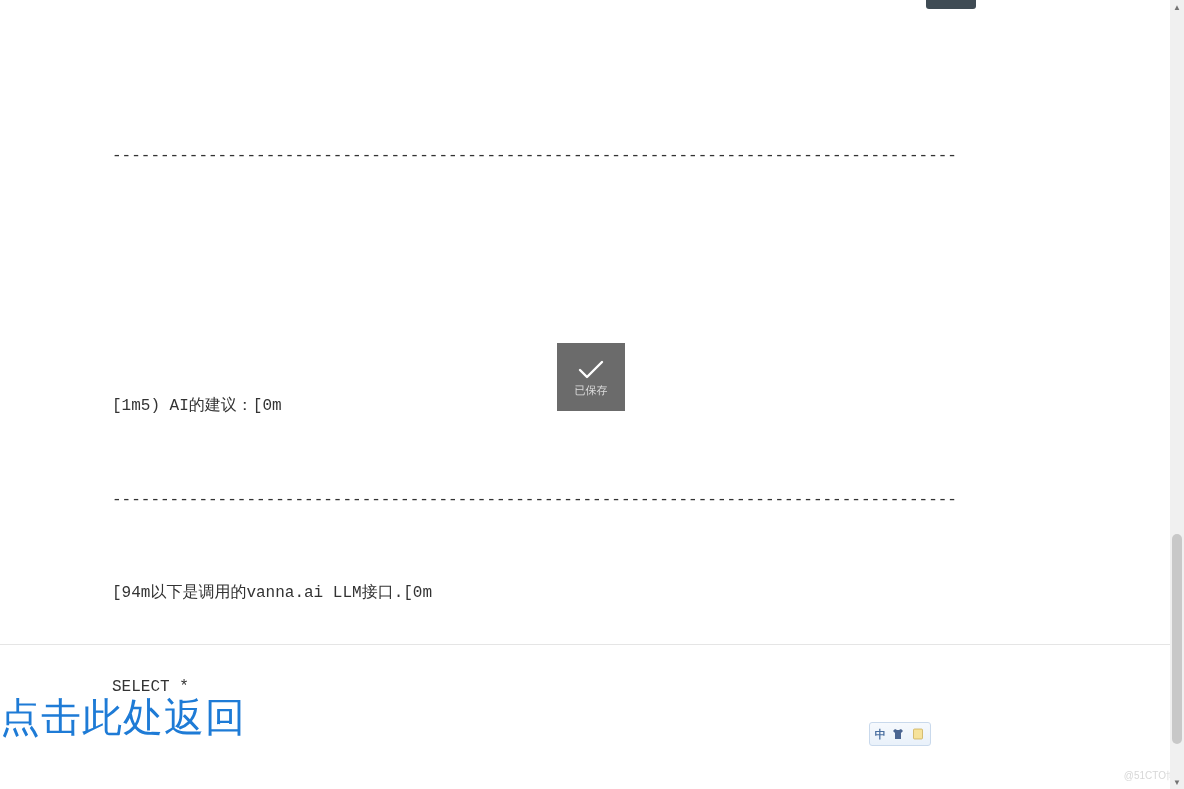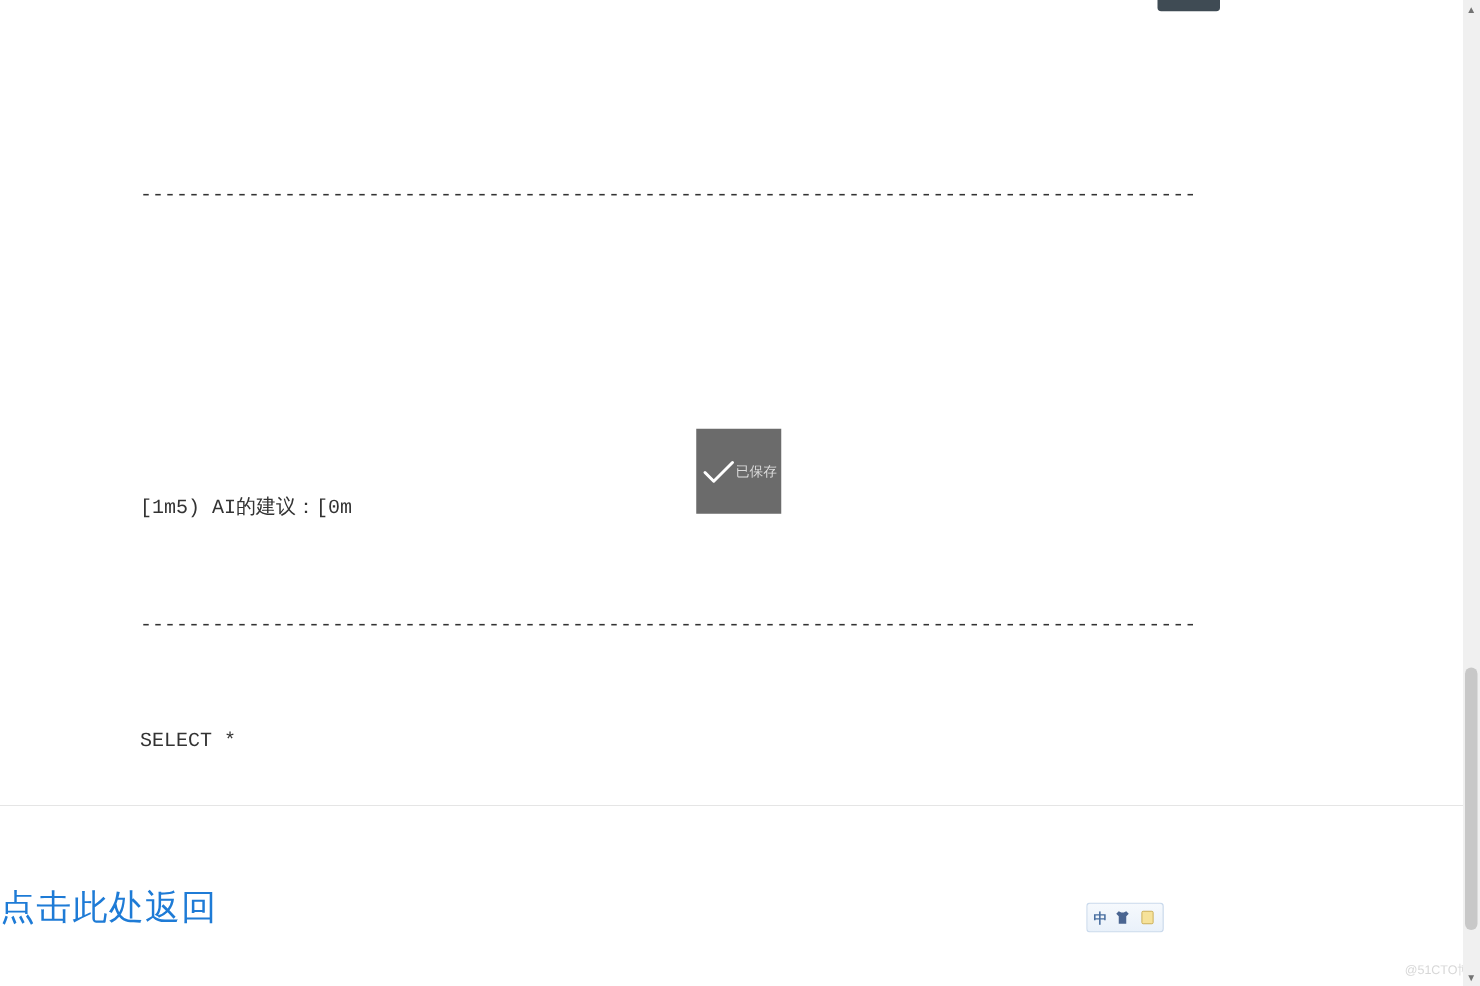--- a/index.html
+++ b/index.html
@@ -43,36 +43,36 @@
     position: absolute;
     left: 0;
     width: 1180px;
     height: 1px;
     background: #e5e5e5;
   }
   .back-link {
     position: absolute;
     left: 0px;
     bottom: 44px;
-    font-size: 28px;
+    font-size: 40px;
     color: #1e7bd6;
     font-weight: 400;
     letter-spacing: 1px;
     cursor: pointer;
   }
   .toast {
     position: absolute;
     left: 557px;
     top: 343px;
     width: 68px;
     height: 68px;
     background: #6b6b6b;
     color: #fff;
     display: flex;
-    flex-direction: row;
+    flex-direction: column;
     align-items: center;
     justify-content: center;
     border-radius: 0px;
   }
   .toast svg { margin-bottom: 3px; margin-top: 4px;}
   .toast-label {
     font-size: 11px;
     color: #dcdcdc;
   }
   .badge-top {
@@ -152,20 +152,21 @@
 
   <div class="badge-top"></div>
 
   <div class="code-block">
     <div class="line"></div>
     <div class="line ruler-long">----------------------------------------------------------------------------------------</div>
     <div class="line"></div>
     <div class="line"></div>
     <div class="line">[1m5) AI的建议：[0m</div>
     <div class="line ruler-long">----------------------------------------------------------------------------------------</div>
+    <div class="line">[94m以下是调用的vanna.ai LLM接口.[0m</div>
     <div class="line">SELECT *</div>
     
     
     
     
     
     
     
     
     

